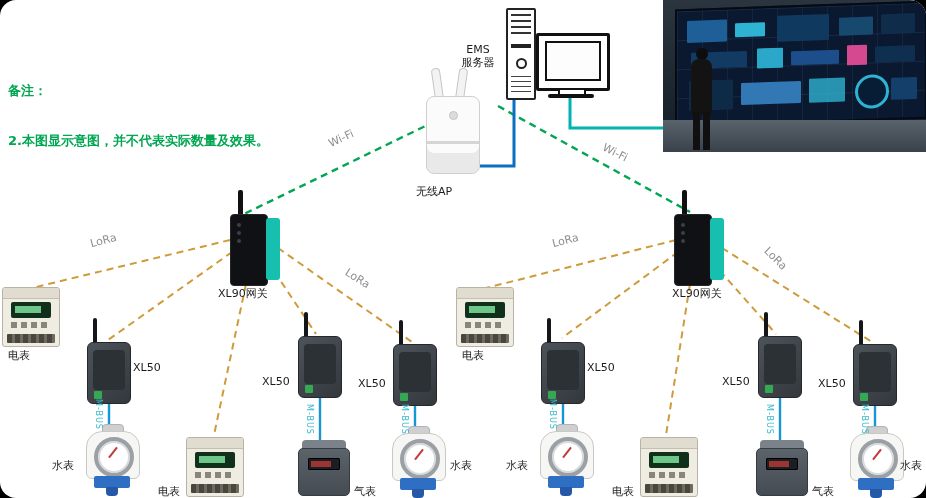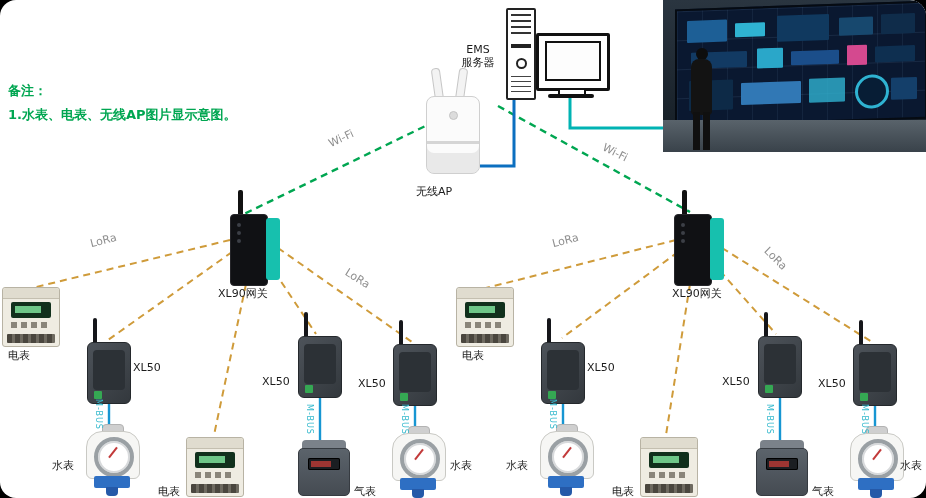--- a/index.html
+++ b/index.html
@@ -109,21 +109,21 @@
       <path d="M109,404 L109,427"></path>
       <path d="M320,398 L320,442"></path>
       <path d="M415,406 L415,429"></path>
       <path d="M563,404 L563,427"></path>
       <path d="M780,398 L780,442"></path>
       <path d="M875,406 L875,429"></path>
     </g>
   </svg>
 
   <div class="note" style="top:82px;">备注：</div>
-  <div class="note" style="top:106px;">1.水表、电表、无线AP图片显示意图。</div>
+  <div class="note" style="top:132px;">2.本图显示意图，并不代表实际数量及效果。</div>
 
   <div class="dev tower">
     <div class="grille"></div>
     <div class="slot"></div>
     <div class="btn"></div>
     <div class="vents"></div>
   </div>
   <div class="dev monitor">
     <div class="screen"></div>
   </div>

